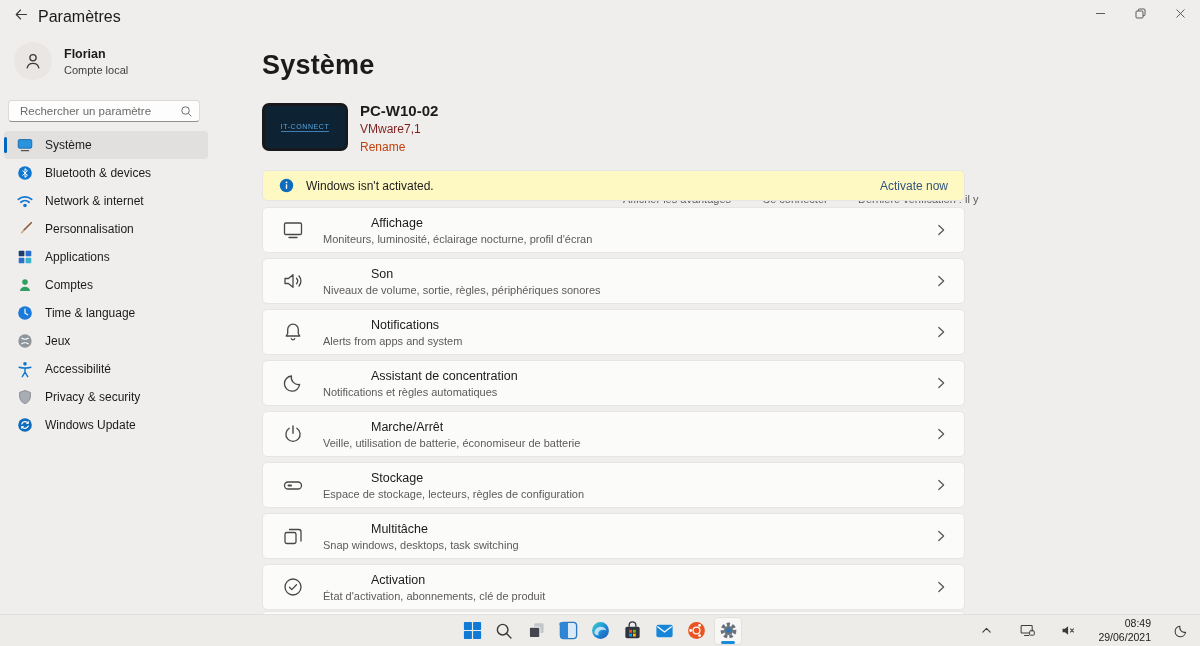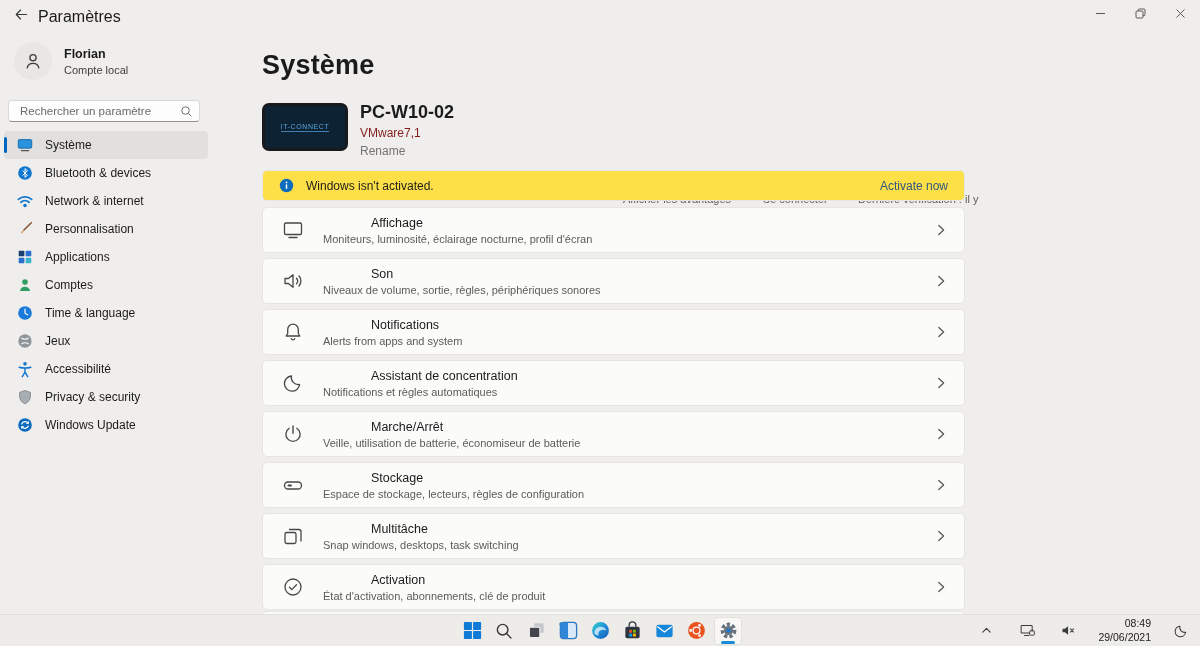--- a/index.html
+++ b/index.html
@@ -47,38 +47,38 @@
   .page-title { position:absolute; top:22px; left:0; margin:0; font-size:27px; font-weight:700; letter-spacing:.2px; }
 
   .device-header { position:absolute; top:72px; left:0; right:0; height:62px; }
   .thumb { position:absolute; left:0; top:3px; width:86px; height:48px;
     background:#101418; border-radius:7px; border:3px solid #17191c;
     display:flex; align-items:center; justify-content:center; }
   .thumb-screen { width:100%; height:100%; background:#0d2233; border-radius:3px;
     display:flex; align-items:center; justify-content:center; }
   .thumb-text { font-size:7px; letter-spacing:.6px; color:#5aa7e0; border-bottom:1px solid #3f7fb5; padding-bottom:1px; }
   .device-info { position:absolute; left:98px; top:2px; }
-  .device-name { font-size:18px; font-weight:700; }
+  .device-name { font-size:15px; font-weight:700; }
   .device-model { font-size:12px; color:#7f1d1d; margin-top:3px; }
-  .device-rename { font-size:12px; color:#737373; margin-top:4px; cursor:pointer; }
+  .device-rename { font-size:12px; color:#c2410c; margin-top:4px; cursor:pointer; }
 
   .cards { position:absolute; top:75px; left:0; right:0; height:56px; }
   .card { position:absolute; display:flex; gap:10px; align-items:flex-start; cursor:pointer; }
   .card-ms   { left:334px; }
   .card-od   { left:461px; }
   .card-wu   { left:565px; width:158px; }
   .card-icon { margin-top:2px; flex:0 0 auto; }
   .card-title { font-size:12px; font-weight:700; }
   .card-sub { font-size:11px; color:#5d5b59; margin-top:3px; line-height:1.3; }
   .ms-logo { width:17px; height:17px; display:grid; grid-template-columns:8px 8px; grid-template-rows:8px 8px; gap:1px; }
   .ms-logo i { display:block; }
   .od-dot { color:#0f6cbd; margin-right:2px; }
 
   .banner { position:absolute; top:142px; left:0; width:703px; height:31px;
-    background:#fde047; border:1px solid #e7e5e3; border-radius:5px;
+    background:#fef9c3; border:1px solid #e7e5e3; border-radius:5px;
     display:flex; align-items:center; padding:0 16px; }
   .banner-text { font-size:12px; margin-left:12px; }
   .banner-action { margin-left:auto; font-size:12px; color:#32557f; cursor:pointer; }
 
   .rows { position:absolute; top:179px; left:0; width:703px; display:flex; flex-direction:column; gap:5px; }
   .row { height:46px; background:#fbfbfa; border:1px solid #e7e5e3; border-radius:5px;
     display:flex; align-items:center; padding:0 16px 0 18px; cursor:pointer; }
   .row-icon { width:24px; height:24px; margin-right:18px; flex:0 0 auto; }
   .row-text { flex:1; min-width:0; }
   .row-title { font-size:12.5px;margin-left:48px; }

